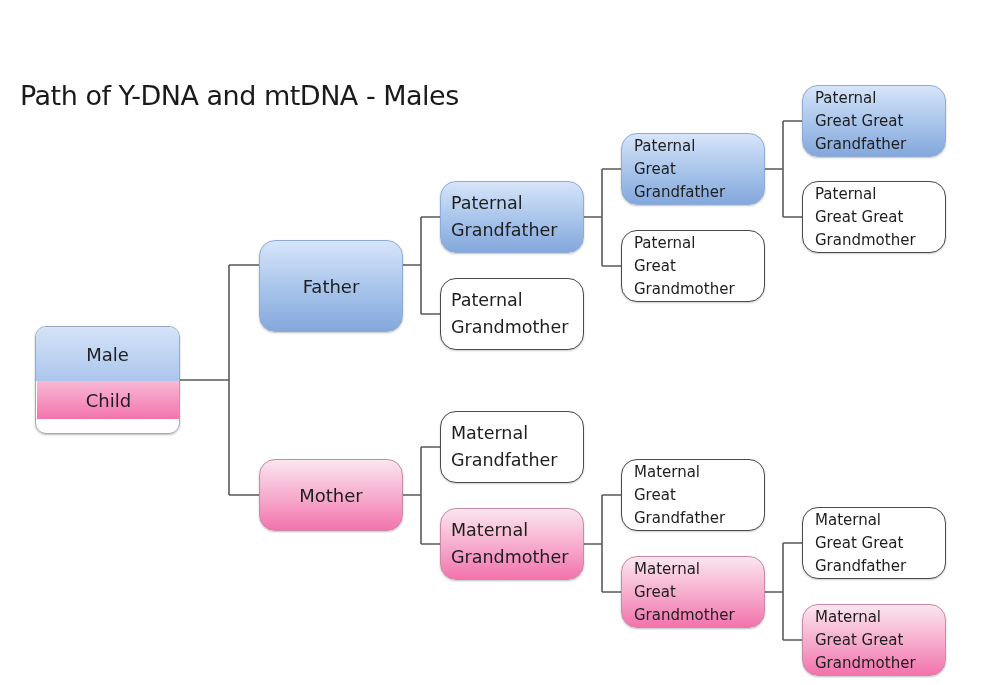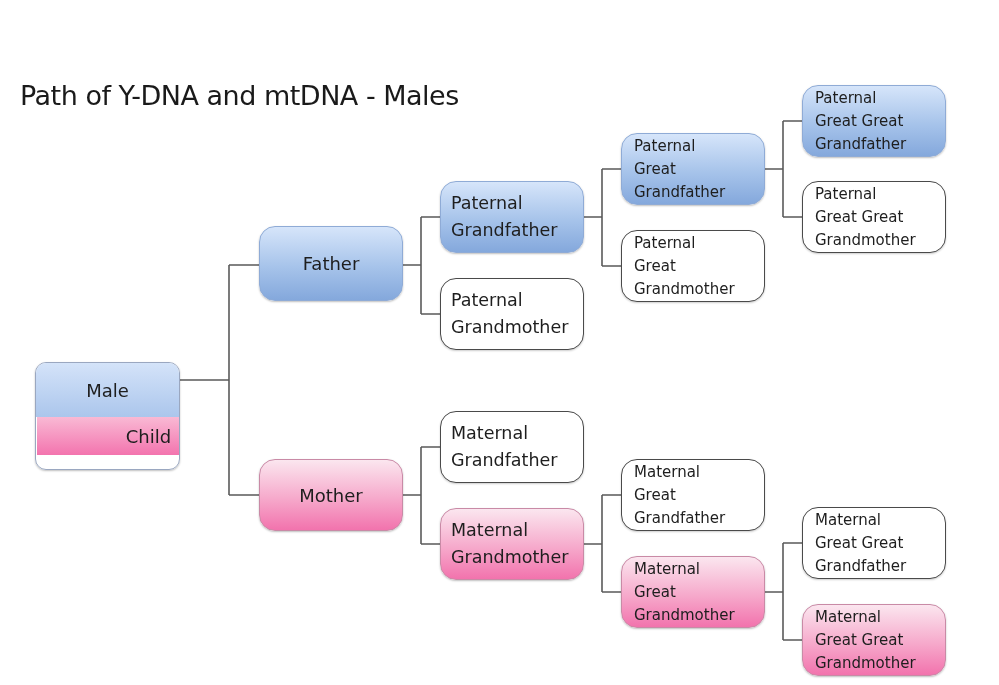--- a/index.html
+++ b/index.html
@@ -8,23 +8,23 @@
   .title { position: absolute; left: 20px; top: 80px; font-size: 27px; letter-spacing: -0.5px; white-space: nowrap; color: #1a1a1a; }
   svg.lines { position: absolute; left: 0; top: 0; width: 999px; height: 685px; }
   .box { position: absolute; box-sizing: border-box; border-radius: 16px; display: flex; flex-direction: column; justify-content: center; }
   .box.blue { background: linear-gradient(to bottom, #d6e5fa 0%, #a6c3ea 55%, #84a8dc 100%); border: 1px solid #8fabd6; box-shadow: 0 1px 2px rgba(0,0,0,0.25); }
   .box.pink { background: linear-gradient(to bottom, #fbe6ef 0%, #f6a9cb 55%, #f273ad 100%); border: 1px solid #c98aa6; box-shadow: 0 1px 2px rgba(0,0,0,0.25); }
   .box.white { background: #ffffff; border: 1.5px solid #4a4a4a; box-shadow: 0 1px 2px rgba(0,0,0,0.2); }
   .box .line { display: block; white-space: nowrap; }
   .g1 { text-align: center; font-size: 18px; }
   .g2 { padding-left: 10px; font-size: 17.5px; line-height: 27px; }
   .g3 { padding-left: 12px; font-size: 15px; line-height: 23px; }
-  .child { position: absolute; left: 35px; top: 326px; width: 145px; height: 108px; border-radius: 11px; overflow: hidden; box-shadow: 0 1px 2px rgba(0,0,0,0.25); border: 1px solid #9aa7c0; box-sizing: border-box; margin-top: 36px; }
+  .child { position: absolute; left: 35px; top: 326px; width: 145px; height: 108px; border-radius: 11px; overflow: hidden; box-shadow: 0 1px 2px rgba(0,0,0,0.25); border: 1px solid #9aa7c0; box-sizing: border-box; }
   .child .top { position: absolute; left: 0; top: 0; width: 100%; height: 54px; background: linear-gradient(to bottom, #d4e3f9, #abc6ec); display: flex; align-items: center; justify-content: center; font-size: 18px; }
-  .child .bot { position: absolute; left: 1px; top: 54px; width: 100%; height: 38px; background: linear-gradient(to bottom, #f9b9d4, #f374ae); display: flex; align-items: center; justify-content: center; font-size: 18px; padding-left: 40px; }
+  .child .bot { position: absolute; left: 1px; top: 54px; width: 100%; height: 38px; background: linear-gradient(to bottom, #f9b9d4, #f374ae); display: flex; align-items: center; justify-content: center; font-size: 18px; }
 </style>
 </head>
 <body>
 
 <div class="title">Path of Y-DNA and mtDNA - Males</div>
 
 <svg class="lines" xmlns="http://www.w3.org/2000/svg">
   <g stroke="#5a5a5a" stroke-width="1.6" fill="none">
 
     <path d="M180 380 H229 M229 265 V495 M229 265 H259 M229 495 H259"></path>
@@ -41,21 +41,21 @@
 
     <path d="M765 592 H783 M783 543 V640 M783 543 H802 M783 640 H802"></path>
   </g>
 </svg>
 
 <div class="child">
   <div class="top">Male</div>
   <div class="bot">Child</div>
 </div>
 
-<div class="box blue g1" style="left:259px;top:226px;width:144px;height:75px;">
+<div class="box blue g1" style="left:259px;top:240px;width:144px;height:92px;">
   <span class="line">Father</span>
 </div>
 <div class="box pink g1" style="left:259px;top:459px;width:144px;height:72px;">
   <span class="line">Mother</span>
 </div>
 
 <div class="box blue g2" style="left:440px;top:181px;width:144px;height:72px;">
   <span class="line">Paternal</span>
   <span class="line">Grandfather</span>
 </div>

